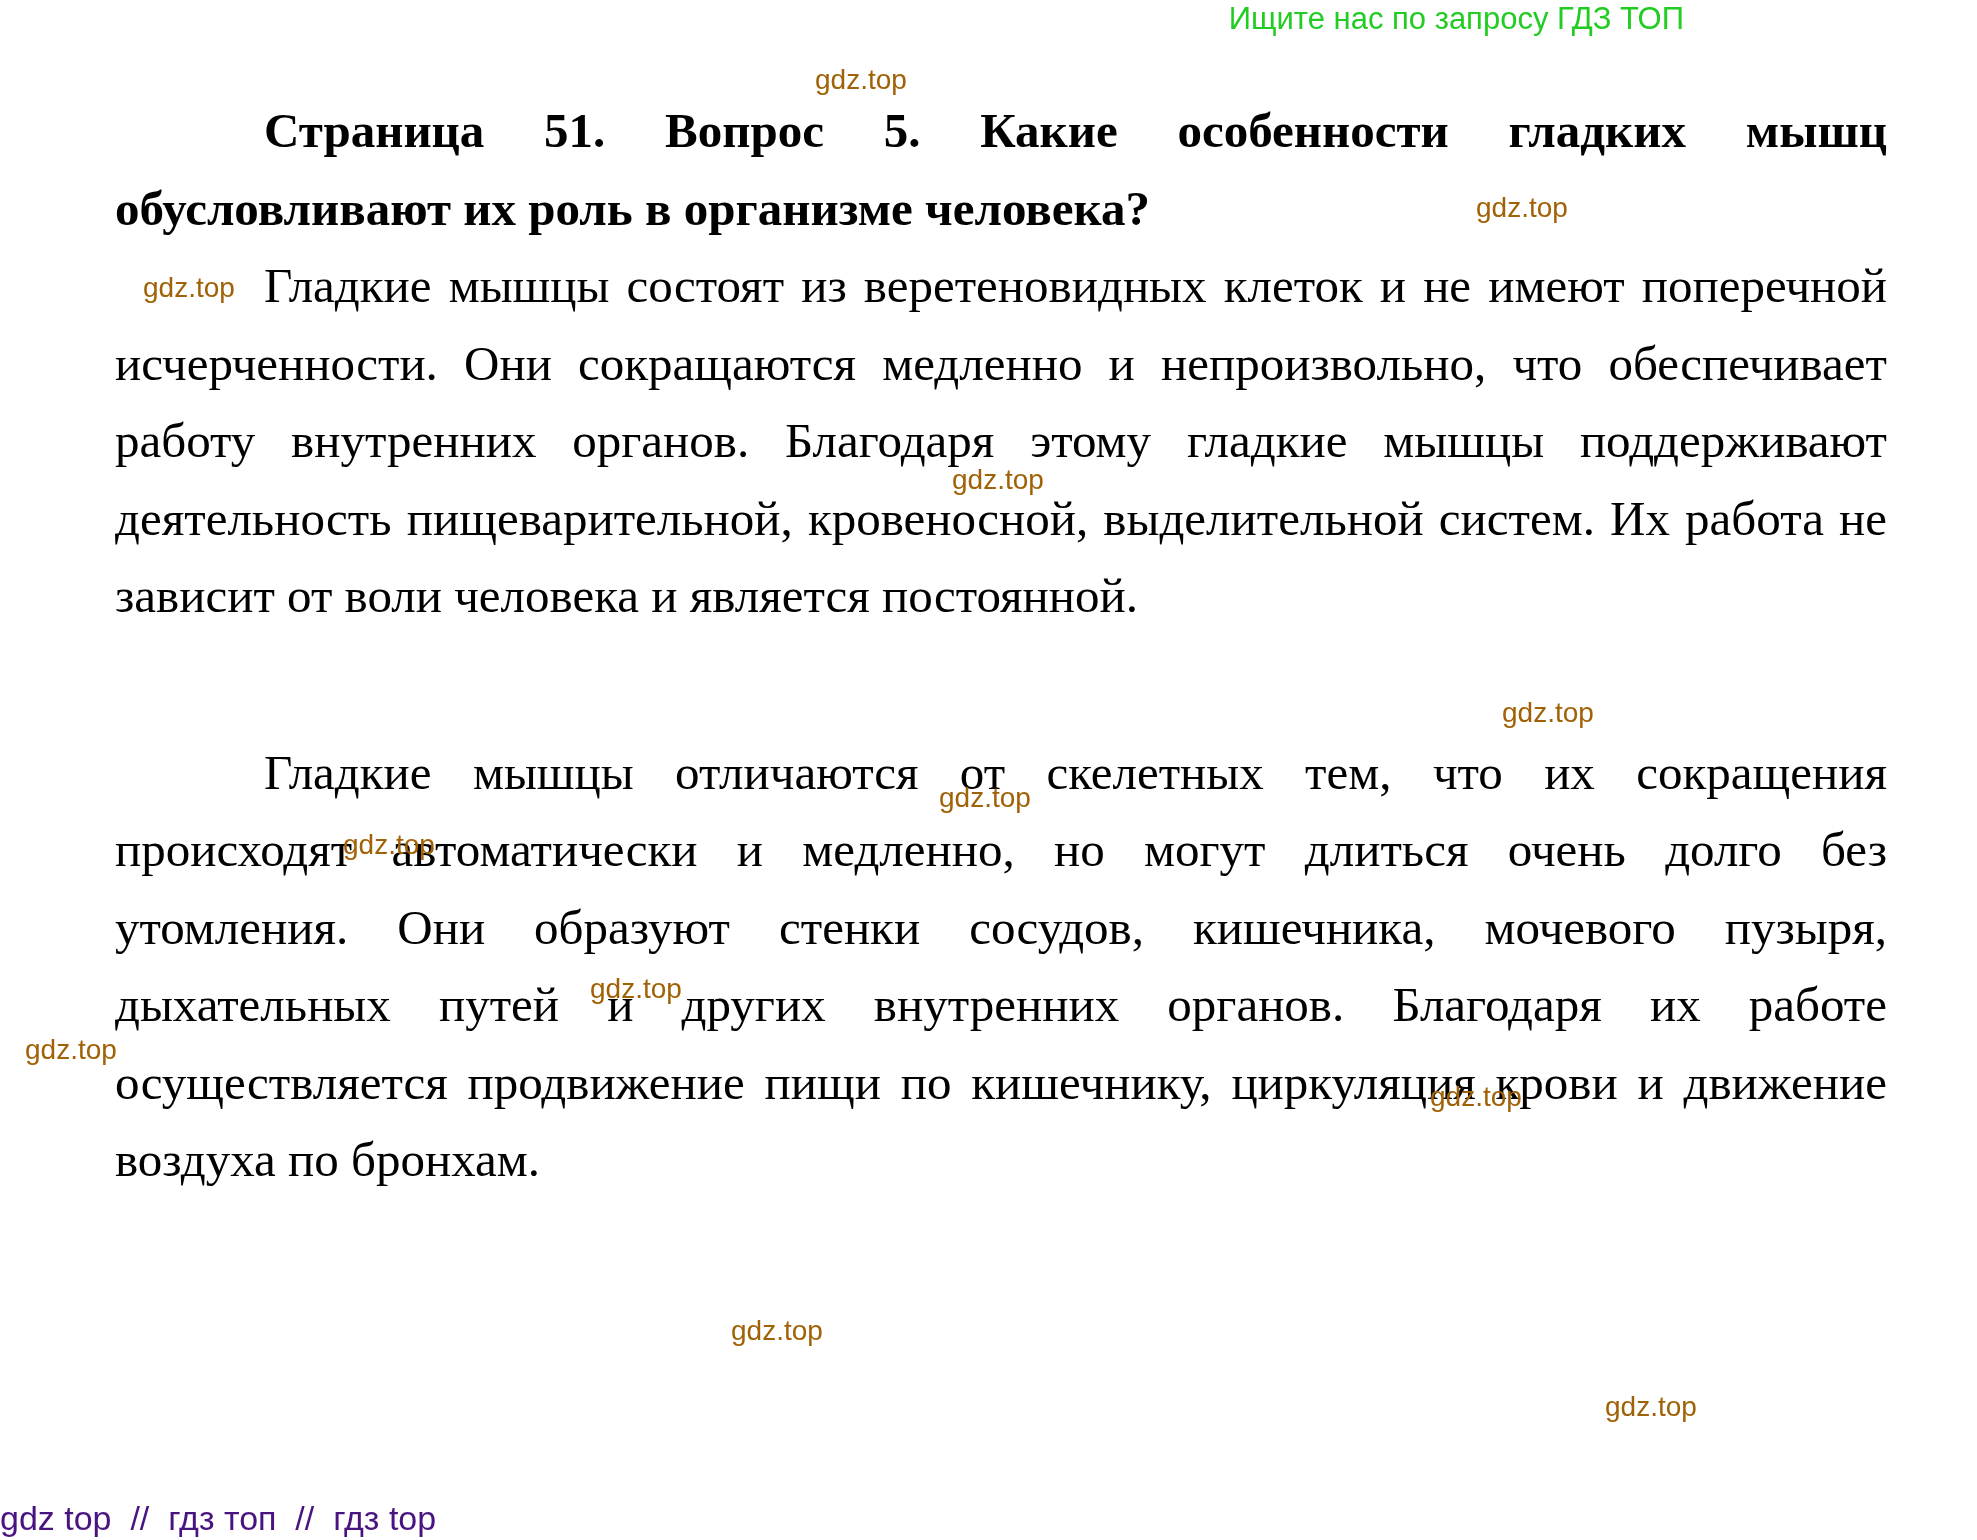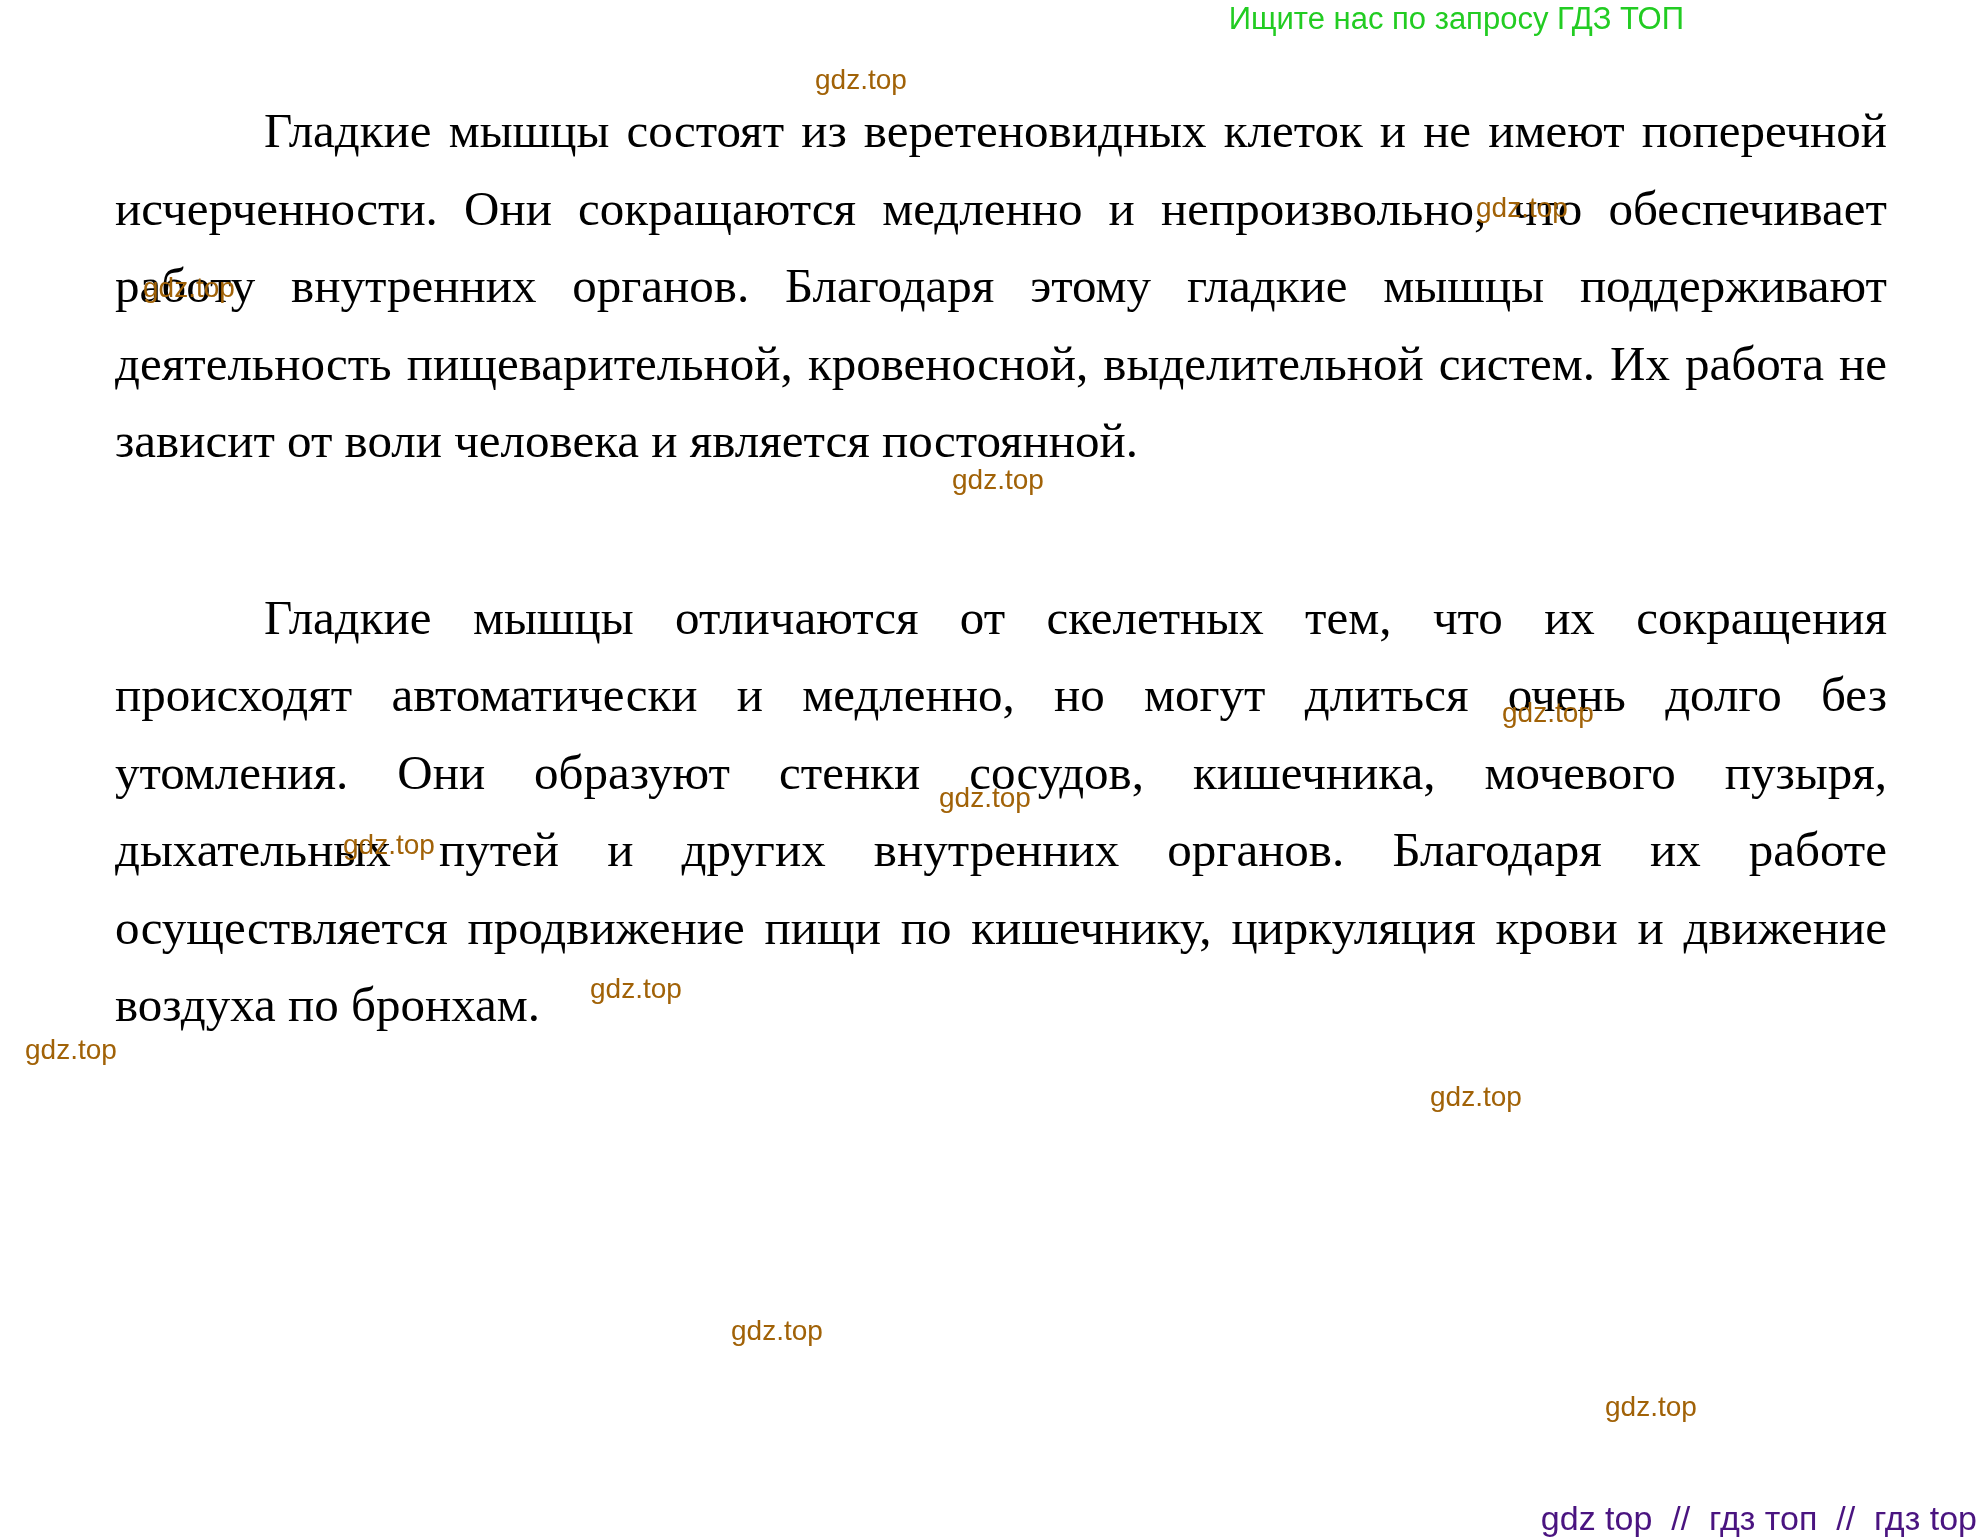--- a/index.html
+++ b/index.html
@@ -4,29 +4,30 @@
 <style>
   html, body { margin:0; padding:0; background:#ffffff; }
   body { width:1977px; height:1540px; position:relative; overflow:hidden; }
   .hdr { position:absolute; top:0; left:0; width:1684px; text-align:right;
          font-family:"Liberation Sans", sans-serif; font-size:31px; color:#22cc22; line-height:38px; }
   .wm { position:absolute; font-family:"Liberation Sans", sans-serif; font-size:28px; color:#a16207; line-height:30px; white-space:nowrap; }
   .content { position:absolute; left:115px; width:1772px; font-family:"Liberation Serif", serif; color:#000; }
   .blk { font-size:49px; line-height:77.5px; text-align:justify; text-align-last:left; }
   .b { font-weight:bold; }
   .ind { text-indent:149px; }
-  .footer { position:absolute; top:1497px; left:0; width:1977px; text-align:right;
+  .footer { position:absolute; top:1497px; left:0; width:1977px; text-align:left;
             font-family:"Liberation Sans", sans-serif; font-size:34px; color:#4a1480; line-height:42px; white-space:pre; }
 </style>
 </head>
 <body>
 
 <div class="hdr">Ищите нас по запросу ГДЗ ТОП</div>
 
 <div class="content" style="top:92px;">
+  <div class="blk b ind">Страница 51. Вопрос 5. Какие особенности гладких мышц обусловливают их роль в организме человека?</div>
   <div class="blk ind">Гладкие мышцы состоят из веретеновидных клеток и не имеют поперечной исчерченности. Они сокращаются медленно и непроизвольно, что обеспечивает работу внутренних органов. Благодаря этому гладкие мышцы поддерживают деятельность пищеварительной, кровеносной, выделительной систем. Их работа не зависит от воли человека и является постоянной.</div>
   <div style="height:99px"></div>
   <div class="blk ind">Гладкие мышцы отличаются от скелетных тем, что их сокращения происходят автоматически и медленно, но могут длиться очень долго без утомления. Они образуют стенки сосудов, кишечника, мочевого пузыря, дыхательных путей и других внутренних органов. Благодаря их работе осуществляется продвижение пищи по кишечнику, циркуляция крови и движение воздуха по бронхам.</div>
 </div>
 
 <div class="wm" style="left:815px;top:65px;">gdz.top</div>
 <div class="wm" style="left:1476px;top:193px;">gdz.top</div>
 <div class="wm" style="left:143px;top:273px;">gdz.top</div>
 <div class="wm" style="left:952px;top:465px;">gdz.top</div>
 <div class="wm" style="left:1502px;top:698px;">gdz.top</div>

